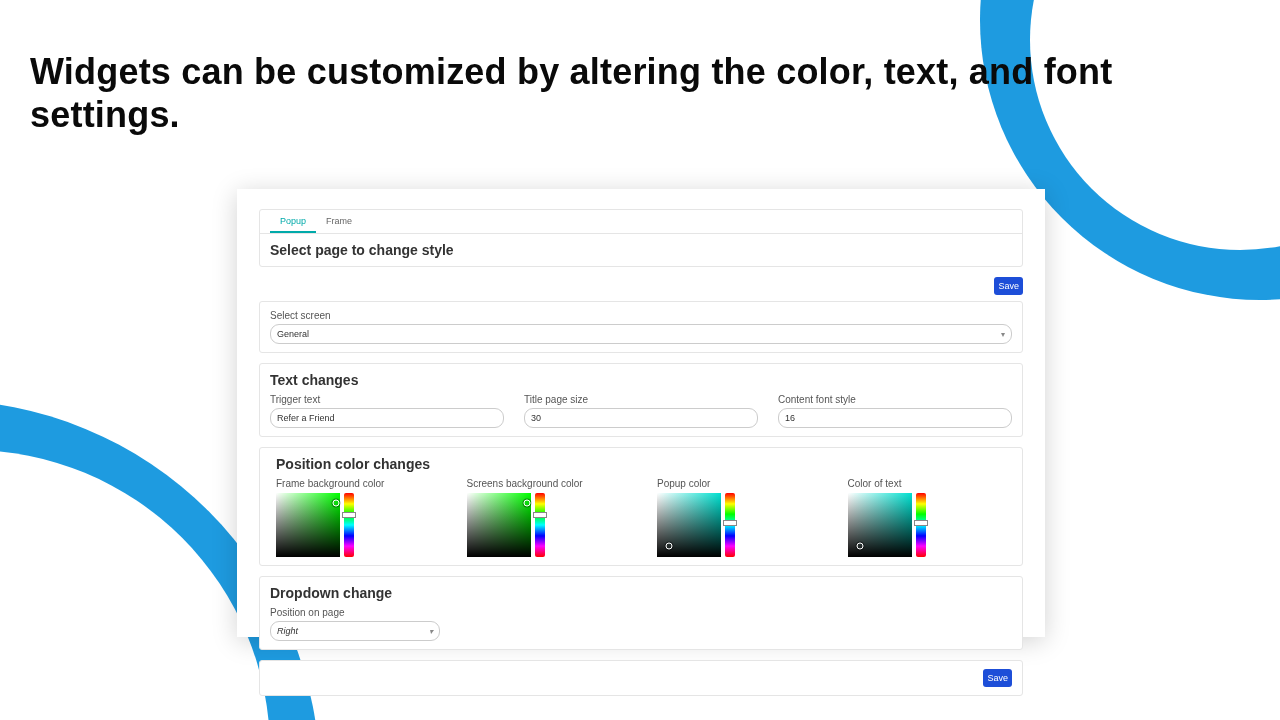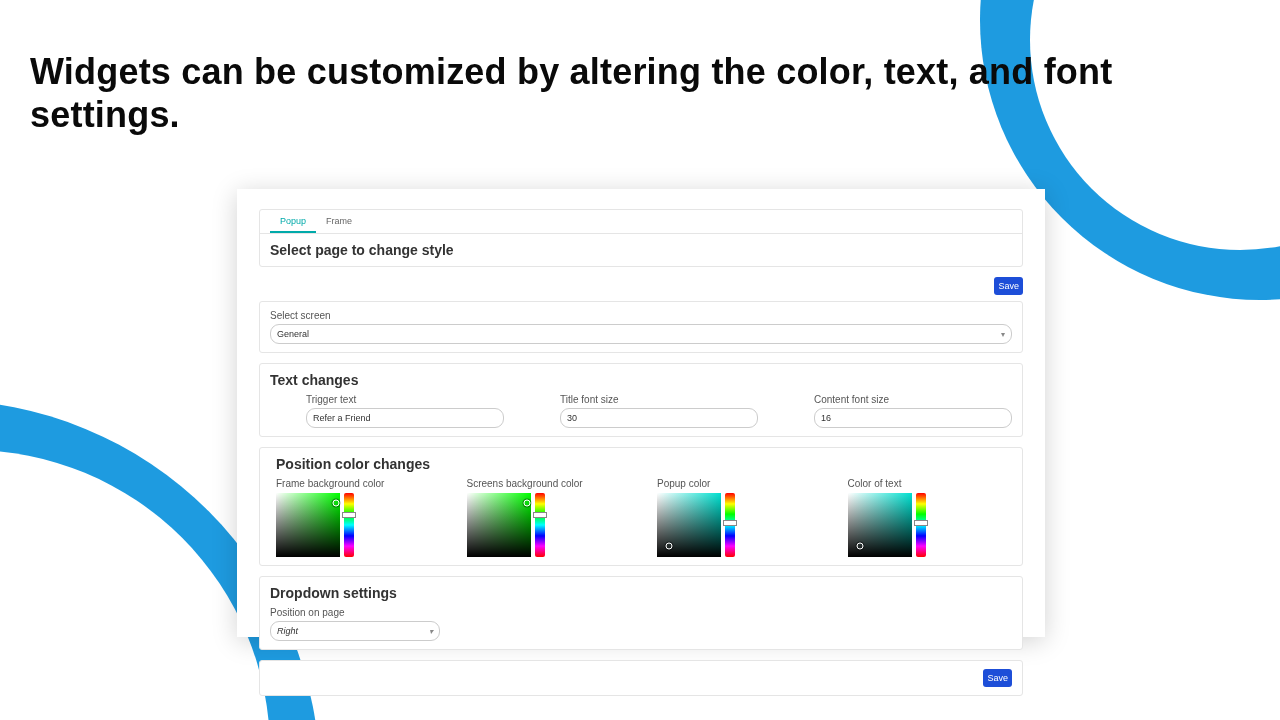--- a/index.html
+++ b/index.html
@@ -25,21 +25,21 @@
 
 .save-row { display:flex; justify-content:flex-end; padding-right:0px;}
 .save-btn { background:#1d4ed8; color:#fff; border:none; border-radius:3px; font-size:9px; padding:4px 4px; cursor:pointer;}
 
 .field-label { font-size:10px; color:#555; margin-bottom:3px;}
 .select, .text-input { width:100%; border:1px solid #ccc; border-radius:9px; font-size:9px; padding:4px 6px; background:#fff; color:#333;}
 .select { position:relative; display:flex; align-items:center; justify-content:space-between;}
 .caret { font-size:8px; color:#888;}
 
 .row3 { display:flex; gap:20px;}
-.row3 > div { flex:1;margin-left:36px;}
+.row3 > div { flex:1;}
 .row4 { display:flex; gap:32px;}
 .row4 > div { flex:1;}
 
 .picker-wrap { display:flex; gap:4px; align-items:flex-start; margin-top:4px;}
 .sv-box { width:64px; height:64px; position:relative; }
 .sv-green { background: linear-gradient(to right, #fff, #00ff00);}
 .sv-teal  { background: linear-gradient(to right, #fff, #00e0d0);}
 .sv-black { position:absolute; inset:0; background: linear-gradient(to top, #000, rgba(0,0,0,0));}
 .sv-handle { position:absolute; width:7px; height:7px; border:1.5px solid #fff; border-radius:50%; transform:translate(-50%,-50%); box-shadow:0 0 0 1px rgba(0,0,0,0.4);}
 .hue-bar { width:10px; height:64px; position:relative; border-radius:2px;
@@ -84,25 +84,25 @@
   </div>
 
   <div class="card" style="padding:8px 10px;">
     <div class="subtitle" style="padding:0 0 6px 0;">Text changes</div>
     <div class="row3">
       <div>
         <div class="field-label">Trigger text</div>
         <input class="text-input" value="Refer a Friend" style="">
       </div>
       <div>
-        <div class="field-label">Title font size</div>
+        <div class="field-label">Title page size</div>
         <input class="text-input" value="30" style="">
       </div>
       <div>
-        <div class="field-label">Content font size</div>
+        <div class="field-label">Content font style</div>
         <input class="text-input" value="16" style="">
       </div>
     </div>
   </div>
 
   <div class="card" style="padding:8px 16px;">
     <div class="subtitle" style="padding:0 0 6px 0;">Position color changes</div>
     <div class="row4">
       <div>
         <div class="field-label">Frame background color</div>
@@ -149,21 +149,21 @@
               </div>
           <div class="hue-bar">
                 <div class="hue-handle" style="top:30px;"></div>
               </div>
         </div>
       </div>
     </div>
   </div>
 
   <div class="card" style="padding:8px 10px;">
-    <div class="subtitle" style="padding:0 0 6px 0;">Dropdown settings</div>
+    <div class="subtitle" style="padding:0 0 6px 0;">Dropdown change</div>
     <div class="field-label">Position on page</div>
     <div class="select pos-select">
       <span>Right</span>
       <span class="caret">▾</span>
     </div>
   </div>
 
   <div class="card">
     <div class="bottom-bar">
       <button class="save-btn">Save</button>

